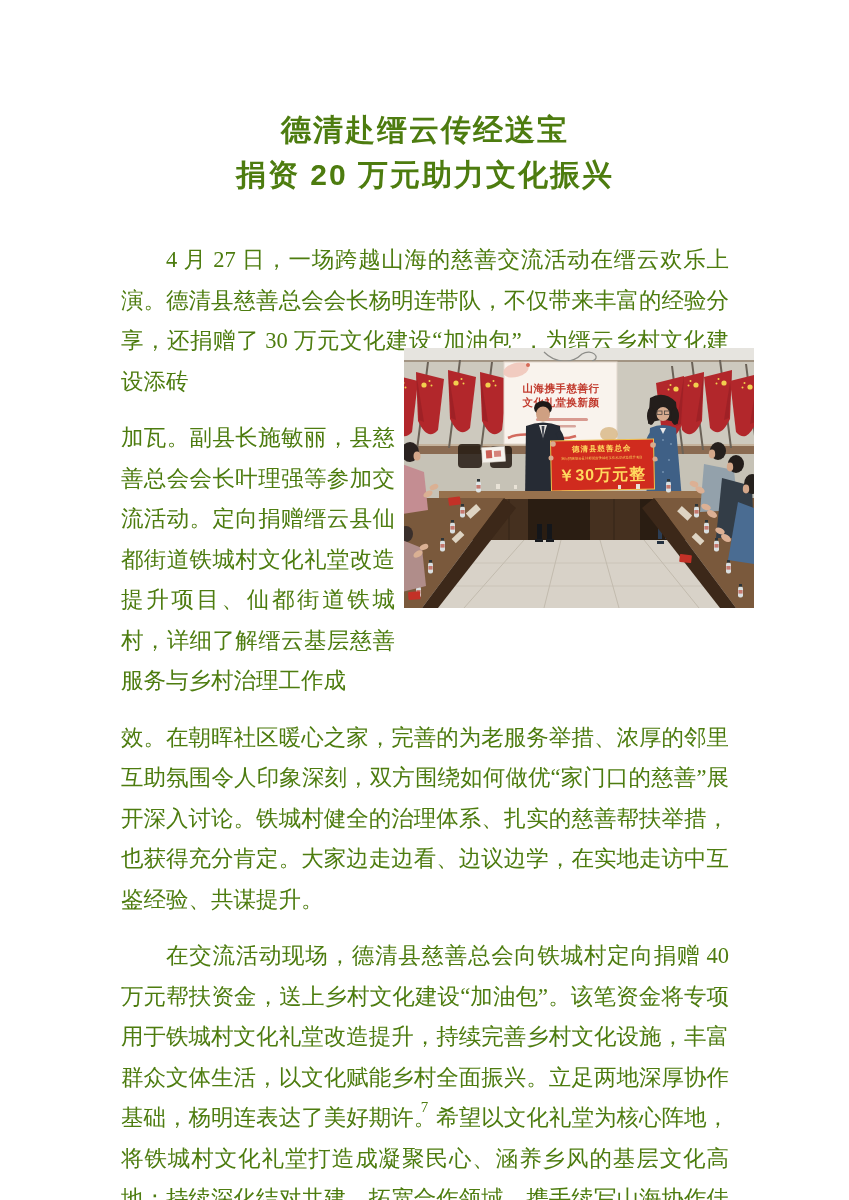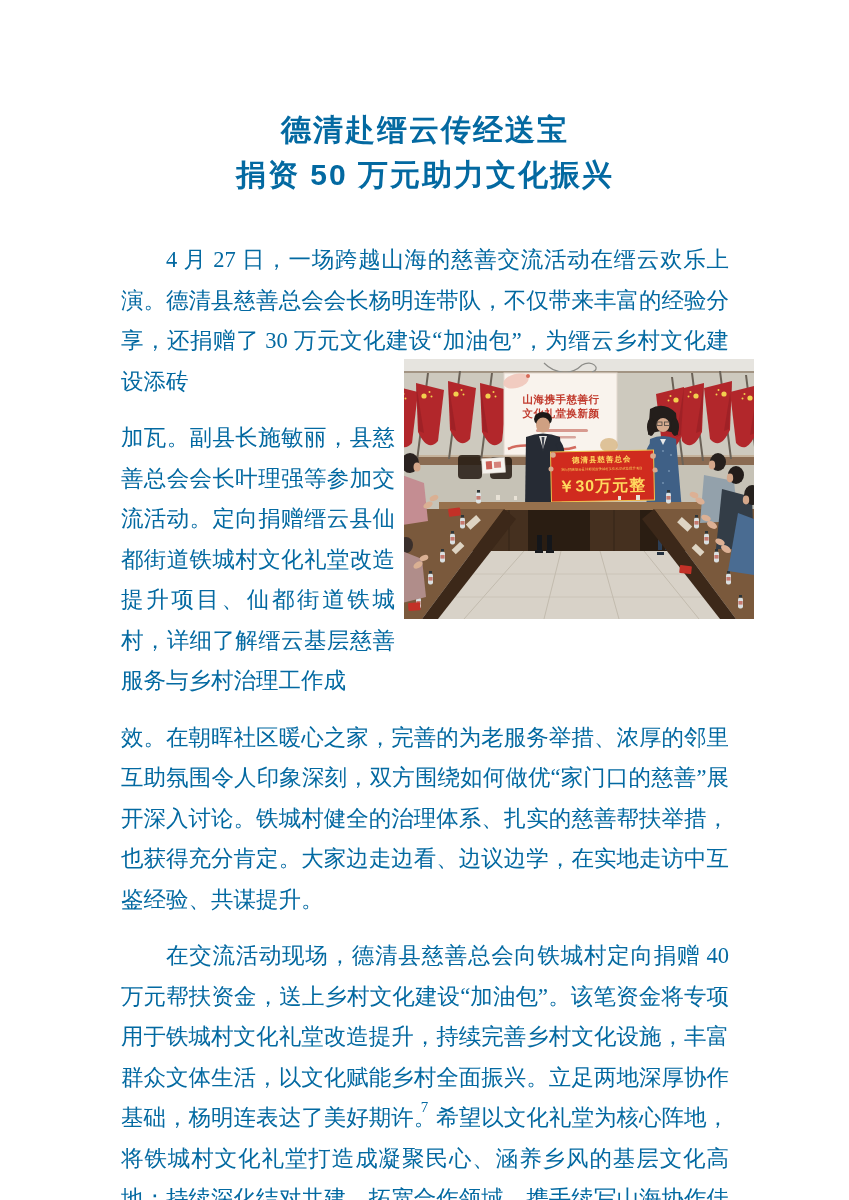--- a/index.html
+++ b/index.html
@@ -1,53 +1,53 @@
 <!DOCTYPE html>
 <html><head>
 <meta charset="utf-8">
 <style>
   html,body{margin:0;padding:0;background:#ffffff;}
   .page{
     position:relative;width:849px;height:1200px;background:#ffffff;
-    overflow:hidden;color:#0369a1;
+    overflow:hidden;color:#4d7c0f;
     font-family:"Liberation Serif","DejaVu Serif",serif;
   }
   .doc-title{
     position:absolute;top:107px;left:105px;width:640px;margin:0;
     text-align:center;font-size:30px;line-height:45px;font-weight:700;
     letter-spacing:2px;
     font-family:"Liberation Sans","DejaVu Sans",sans-serif;
   }
   .doc-title span{display:block;}
   .content{
     position:absolute;left:105px;top:224px;width:640px;
     font-size:22.5px;line-height:40.5px;text-align:justify;
     text-justify:inter-character;
   }
   .content p,.content div{margin:16px;padding:0;}
   .indent{text-indent:45px;}
   .wrap-col{width:274px;}
   .photo-box{
-    position:absolute;left:283px;top:119px;width:350px;height:260px;
+    position:absolute;left:283px;top:108px;width:350px;height:260px;
     line-height:0;
   }
   .page-number{
     position:absolute;top:1098px;left:0;width:849px;
     text-align:center;font-size:15px;line-height:18px;
   }
   svg text{font-family:"Liberation Sans","DejaVu Sans",sans-serif;}
 </style>
 </head>
 <body>
 
 <div class="page">
 
   <h1 class="doc-title">
     <span>德清赴缙云传经送宝</span>
-    <span>捐资 50 万元助力文化振兴</span>
+    <span>捐资 20 万元助力文化振兴</span>
   </h1>
 
   <div class="content">
 
     <p class="indent"><span>4 月 27 日，一场跨越山海的慈善交流活动在缙云欢乐上演。德清县慈善总会会长杨明连带队，不仅带来丰富的经验分享，还捐赠了 30 万元文化建设“加油包”，为缙云乡村文化建设添砖</span></p>
 
     <div class="wrap-col"><span>加瓦。副县长施敏丽，县慈善总会会长叶理强等参加交流活动。定向捐赠缙云县仙都街道铁城村文化礼堂改造提升项目、仙都街道铁城村，详细了解缙云基层慈善服务与乡村治理工作成</span></div>
 
     <div><span>效。在朝晖社区暖心之家，完善的为老服务举措、浓厚的邻里互助氛围令人印象深刻，双方围绕如何做优“家门口的慈善”展开深入讨论。铁城村健全的治理体系、扎实的慈善帮扶举措，也获得充分肯定。大家边走边看、边议边学，在实地走访中互鉴经验、共谋提升。</span></div>
 

